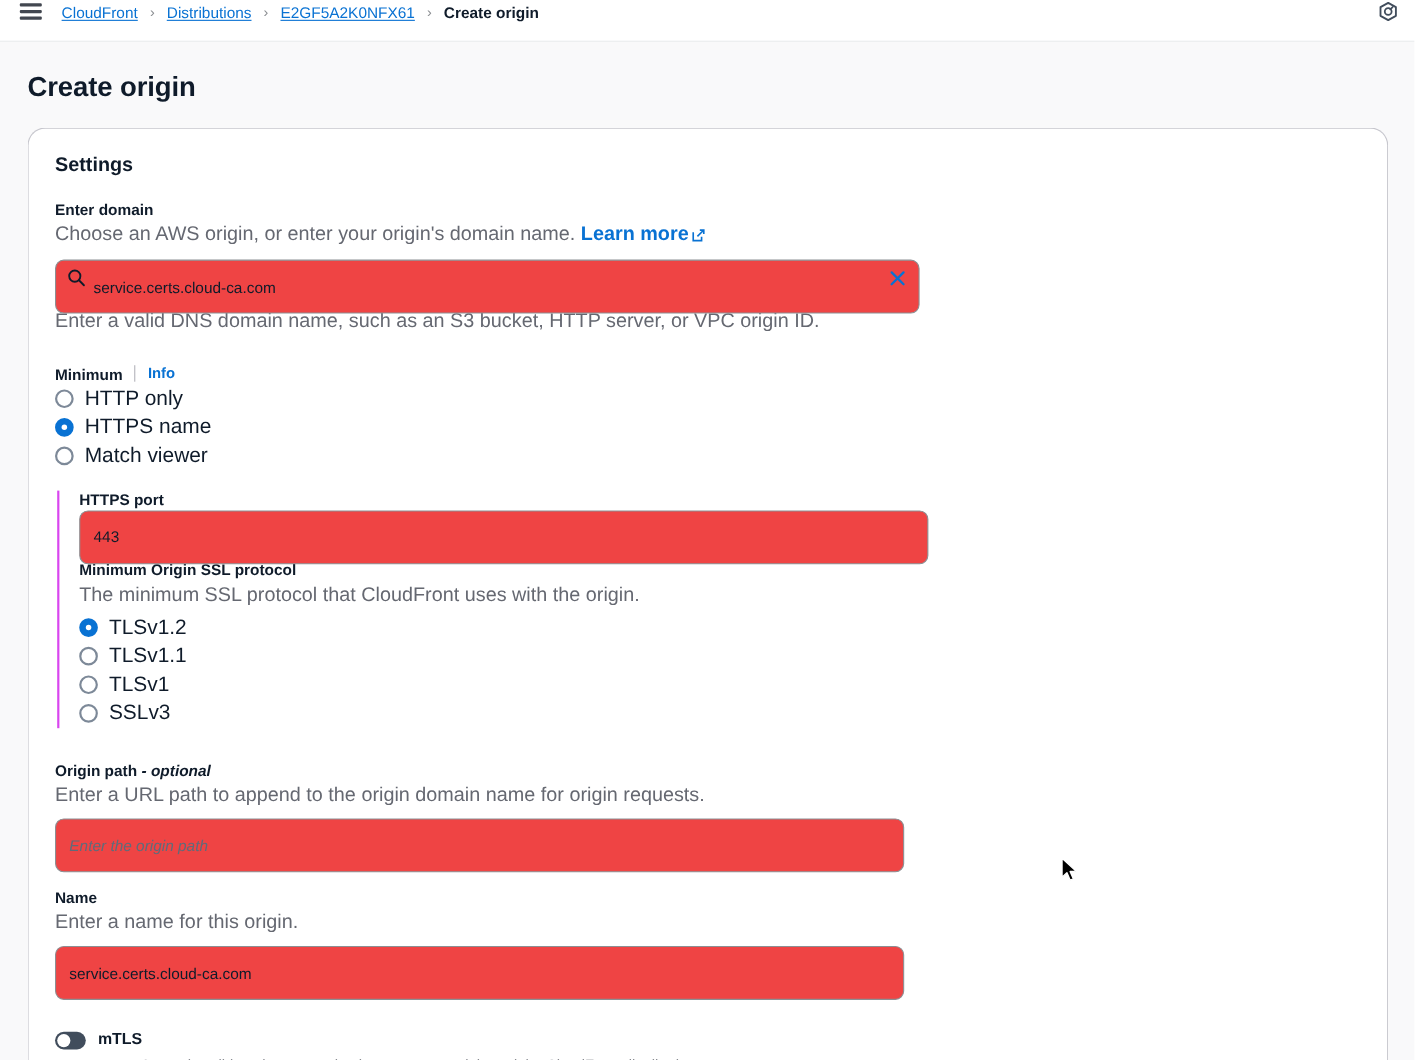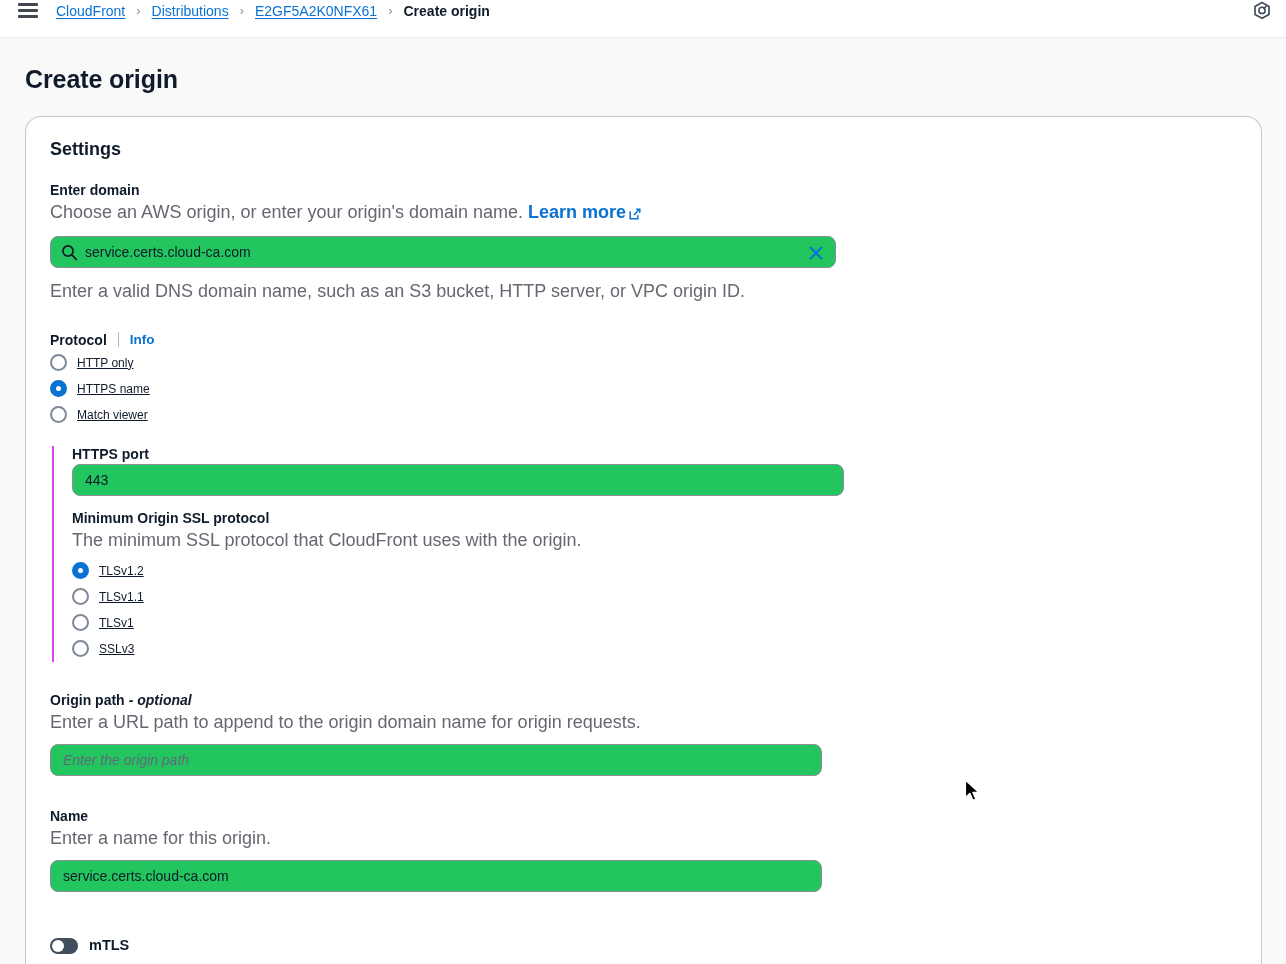--- a/index.html
+++ b/index.html
@@ -132,28 +132,28 @@
 
   .input-wrap {
     position: relative;
     width: 786px;
     height: 34px;
   }
   .input-wrap.narrow { width: 772px; }
   .input-wrap.port { width: 772px; }
   .text-input {
     width: 100%;
-    height: 32px;
+    height: 49px;
     border: 1px solid #8c8f93;
     border-radius: 8px;
     font-size: 14px;
     color: #0f1b2a;
     font-family: "Liberation Sans", sans-serif;
     padding: 0 12px;
-    background: #22c55e;
+    background: #ef4444;
     outline: none;
   }
   .text-input::placeholder {
     color: #5f6b7a;
     font-style: italic;
   }
   .text-input.with-icons { padding-left: 34px; padding-right: 42px; }
   .search-icon {
     position: absolute;
     left: 11px; top: 8px;
@@ -191,23 +191,22 @@
   }
   .radio.checked::after {
     content: "";
     position: absolute;
     left: 4.0px; top: 4.0px;
     width: 5px; height: 5px;
     border-radius: 50%;
     background: #ffffff;
   }
   .radio-label {
-    font-size: 12px;
-    color: #0f1b2a;
-    text-decoration: underline;
+    font-size: 19px;
+    color: #0f1b2a;
   }
 
   
   .indent {
     border-left: 2px solid #d946ef;
     padding-left: 18px;
     margin: 18px 0 0 2px;
   }
 
   .sublabel {
@@ -323,21 +322,21 @@
             <line x1="13.4" y1="2.6" x2="2.6" y2="13.4" stroke="#0972d3" stroke-width="2.1" stroke-linecap="round"></line>
           </svg>
         </button>
       </div>
 
       <div class="fdesc" style="margin-top:9px;margin-bottom:0;">Enter a valid DNS domain name, such as an S3 bucket, HTTP server, or VPC origin ID.</div>
     </div>
 
     <div class="field" style="margin-top:28px;">
       <div class="flabel">
-        <span>Protocol</span>
+        <span>Minimum</span>
         <span style="display:inline-block;width:1px;height:15px;background:#b4b4bb;margin:0 11px;"></span>
         <a class="inline-link" style="font-size:13.5px;">Info</a>
       </div>
 
       <div class="radio-group">
         <div class="radio-row">
           <span class="radio"></span>
           <span class="radio-label">HTTP only</span>
         </div>
         <div class="radio-row">

